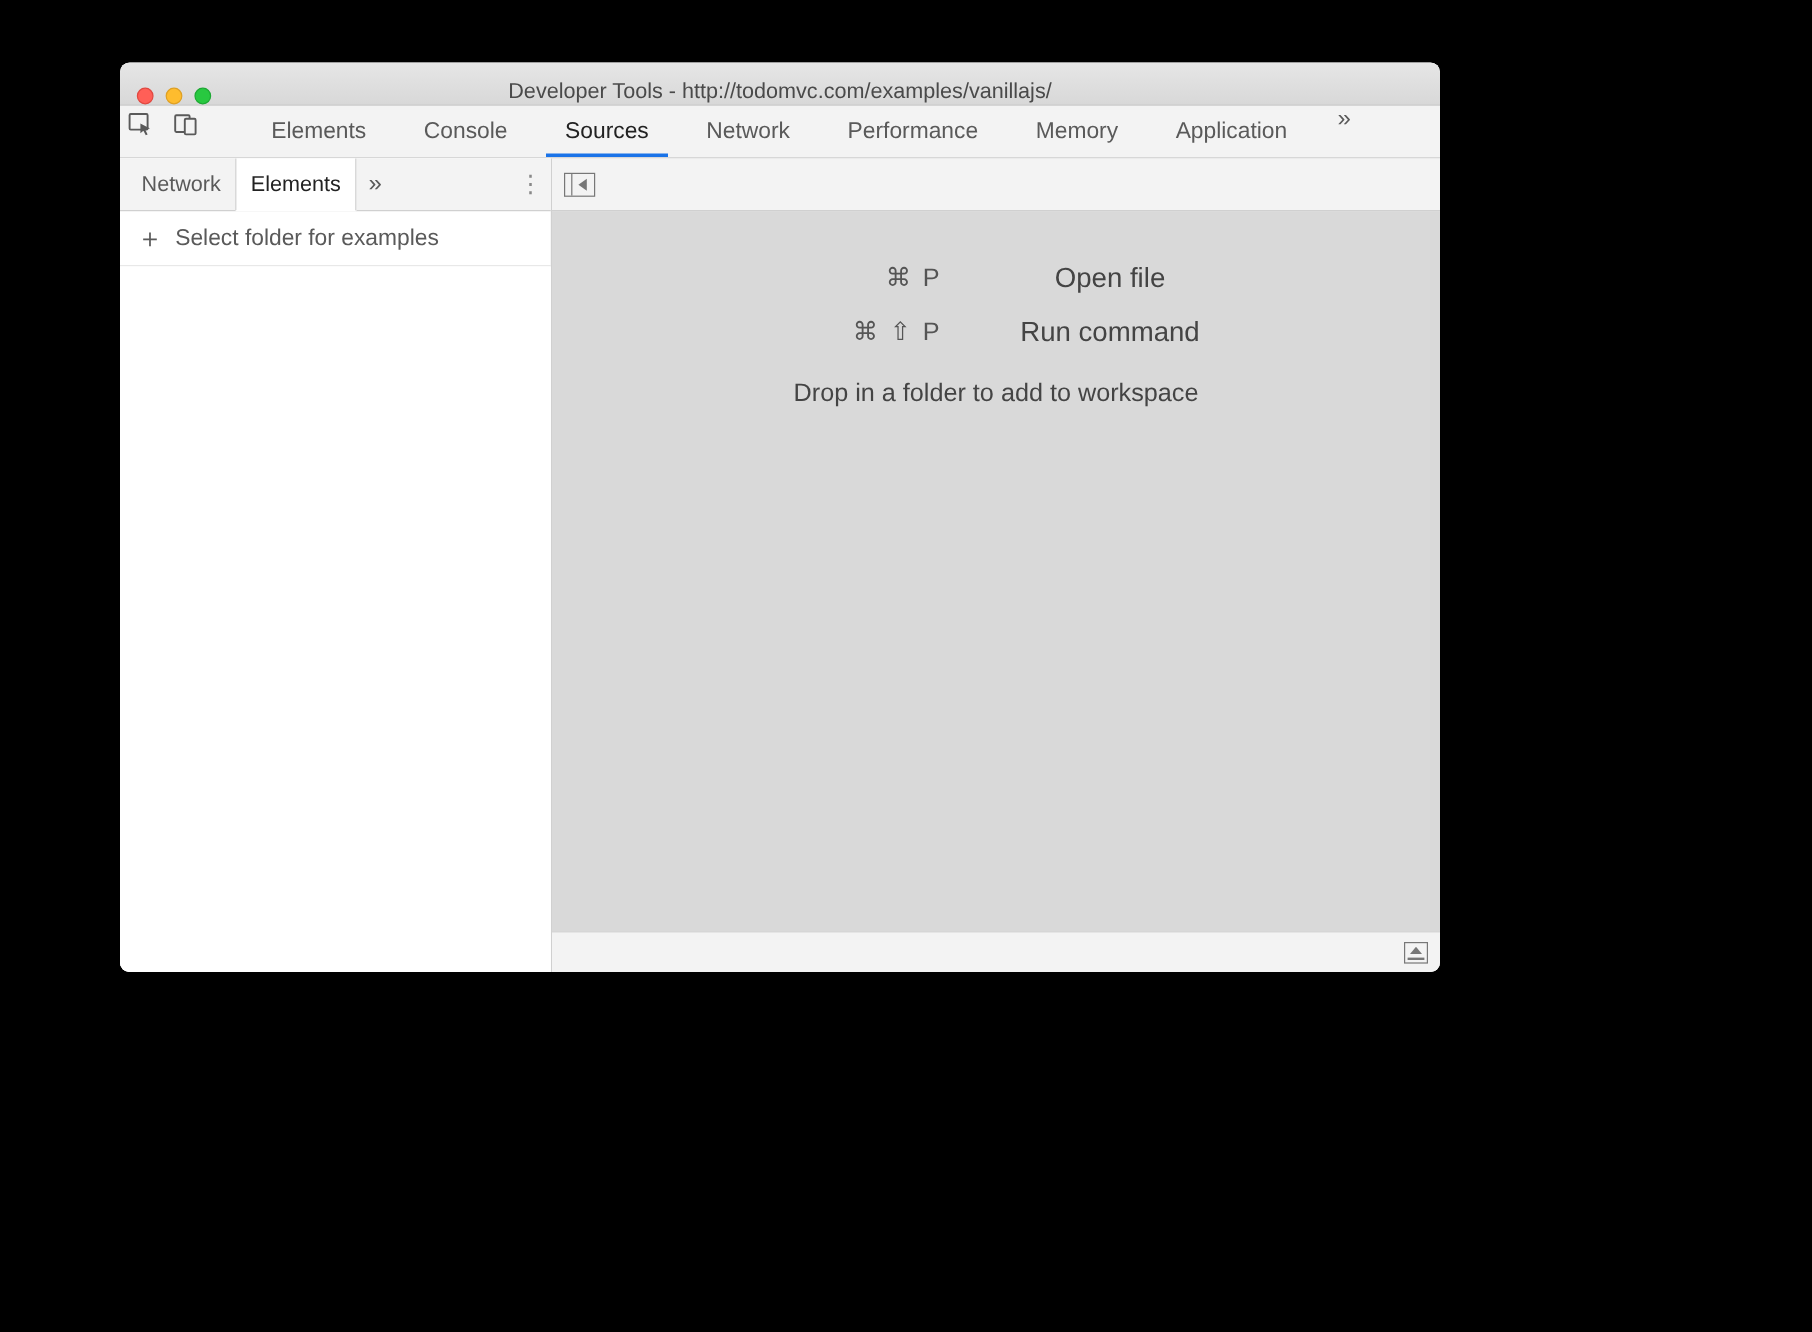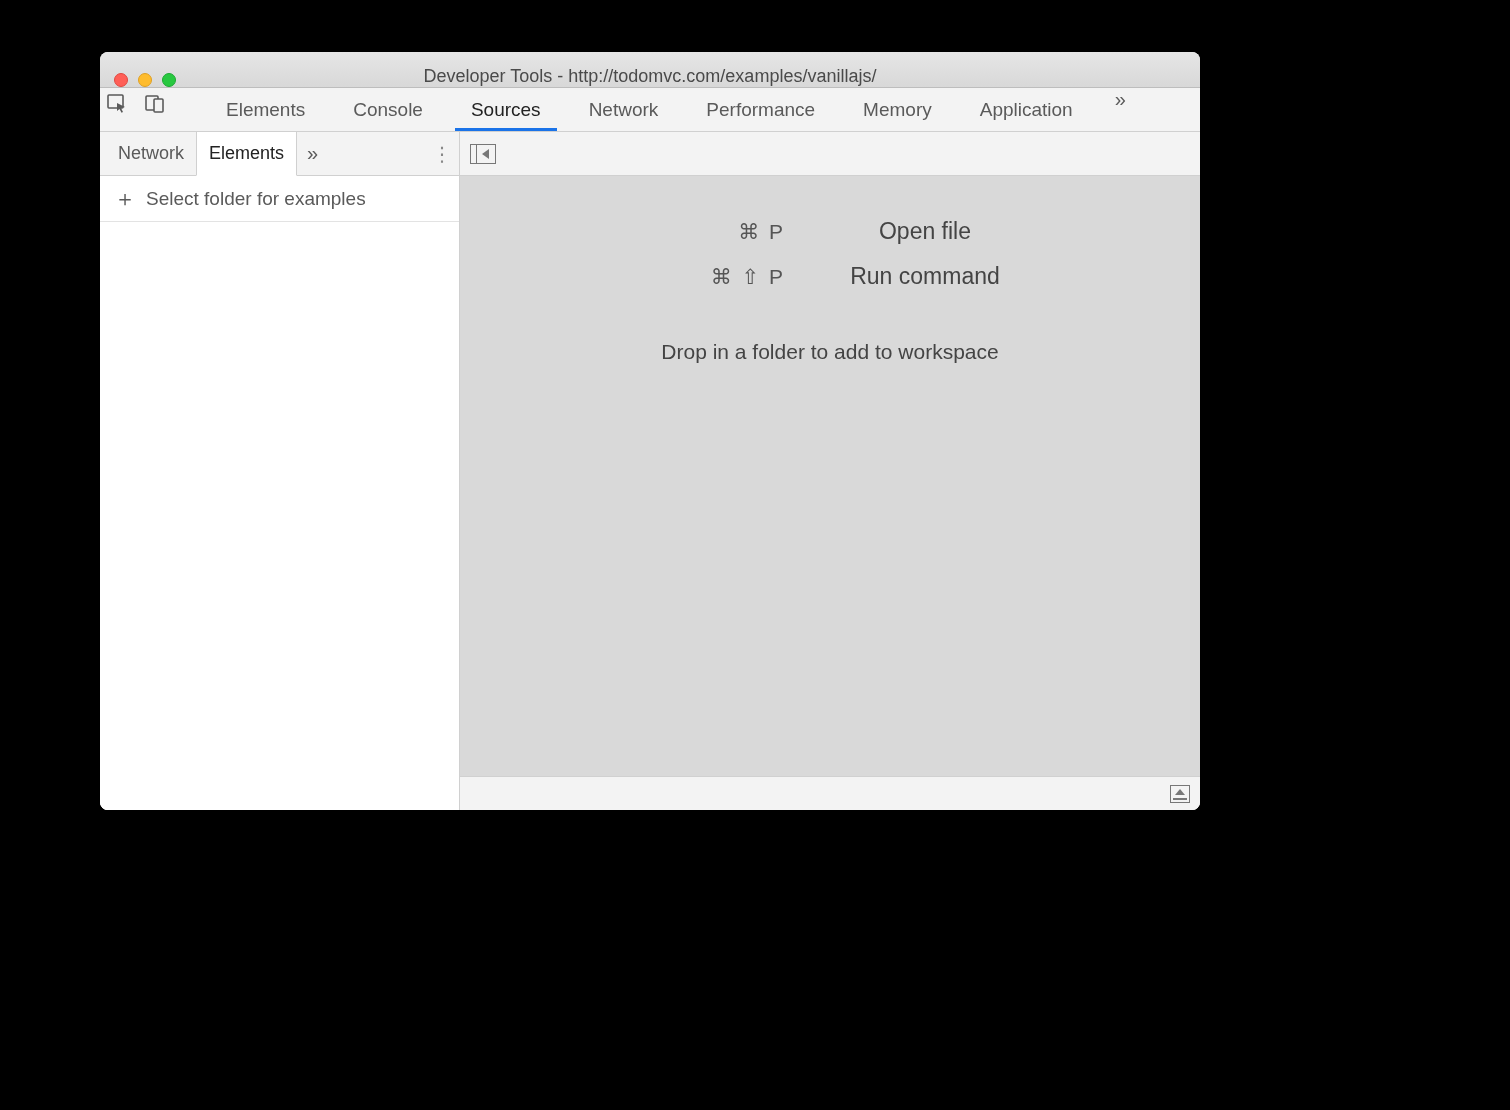--- a/index.html
+++ b/index.html
@@ -180,21 +180,21 @@
     font-size:20px;
   }
   .shortcut-row {
     display:flex;
     align-items:center;
     gap:40px;
     margin-bottom:18px;
   }
   .keys { width:150px; text-align:right; font-size:21px; color:#555; letter-spacing:2px;}
   .desc { width:200px; text-align:center; font-size:23px; color:#444;}
-  .drop-msg { margin-top:32px; font-size:21px; color:#444;}
+  .drop-msg { margin-top:8px; font-size:21px; color:#444;}
   .right-bottom {
     height:34px;
     background:#f3f3f3;
     border-top:1px solid #d0d0d0;
     display:flex; align-items:center; justify-content:flex-end;
     padding-right:10px;
   }
   .drawer-toggle {
     width:20px; height:18px;
     border:1px solid #777;

